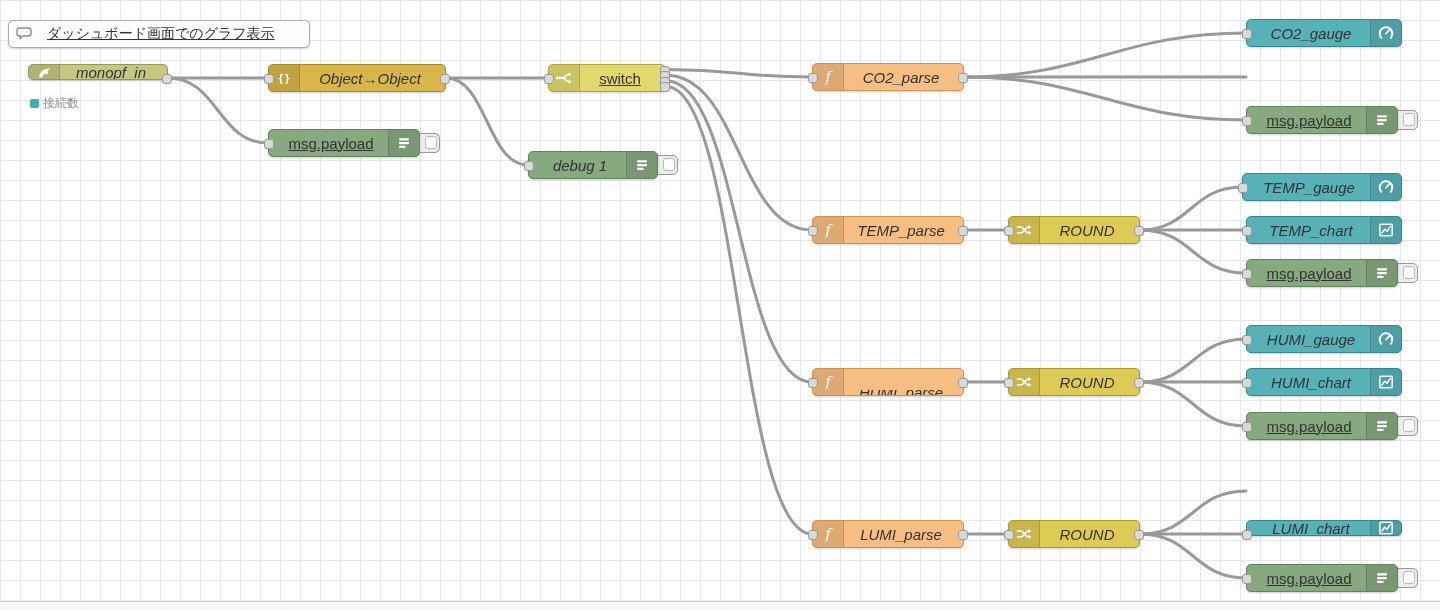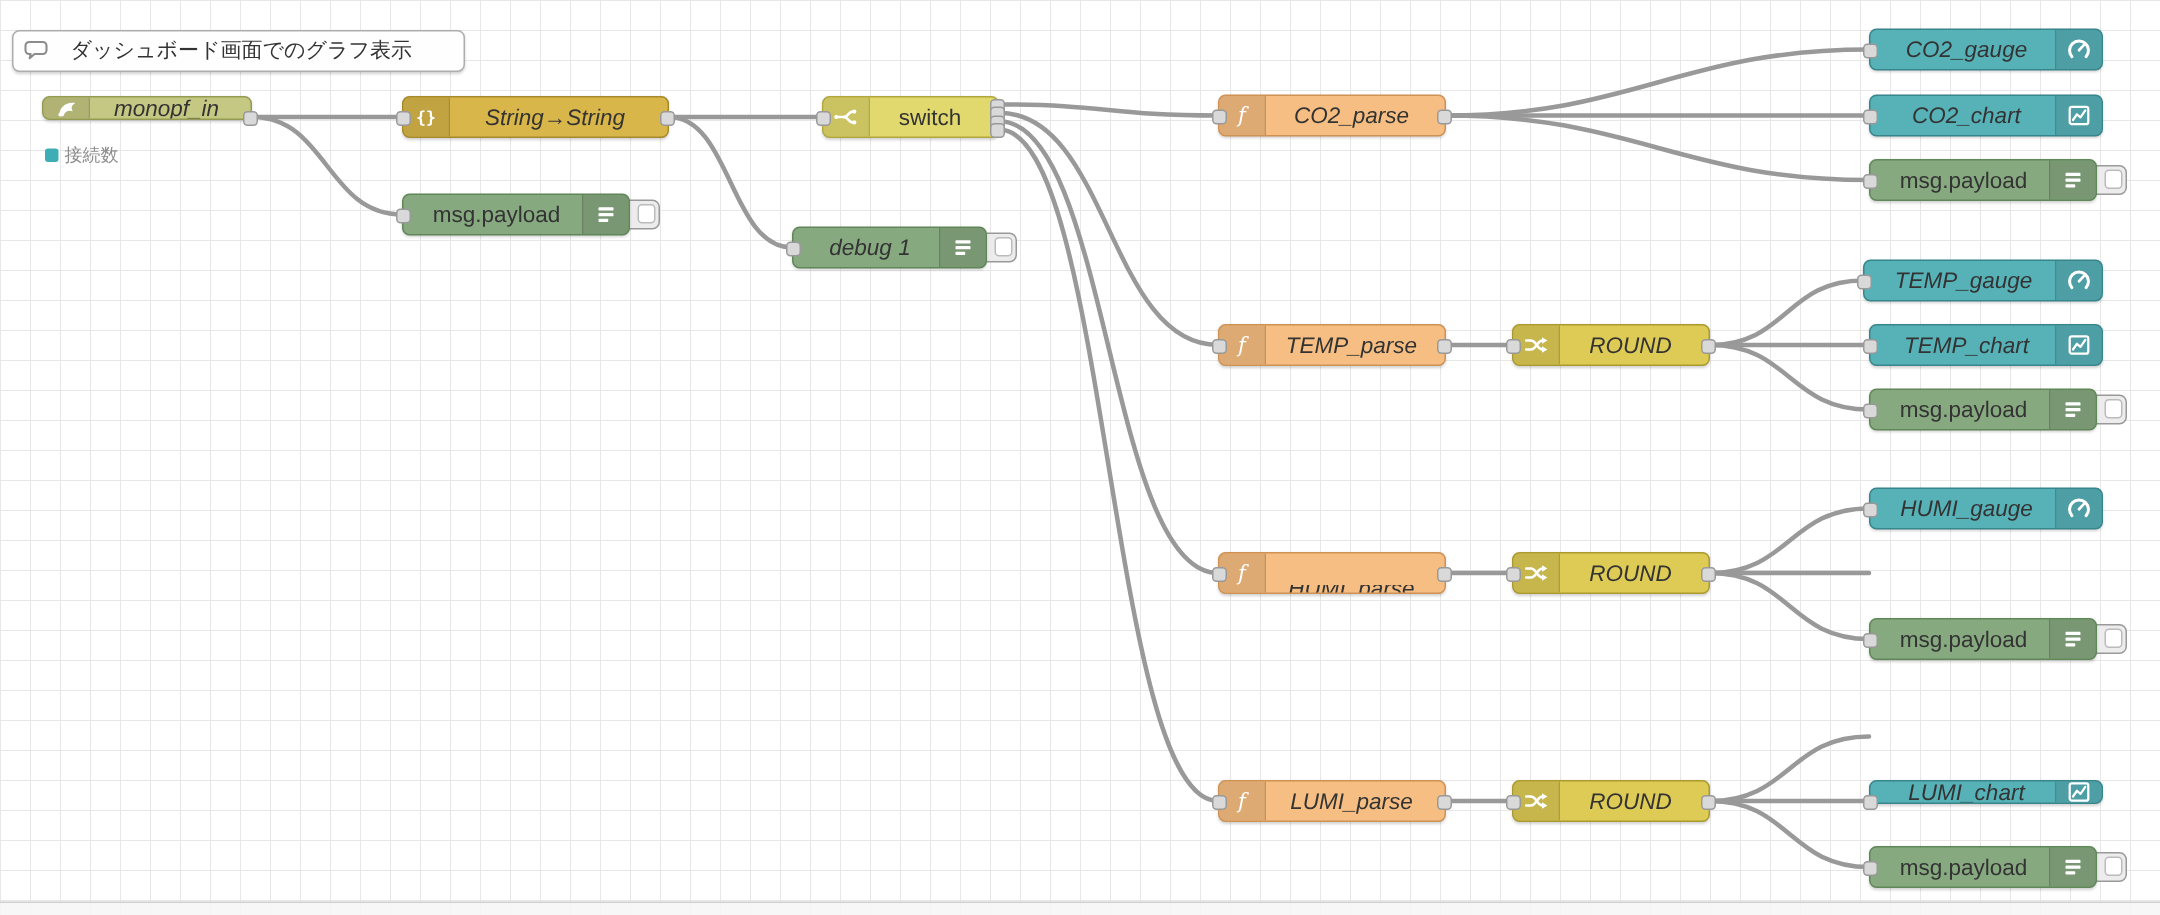--- a/index.html
+++ b/index.html
@@ -10,21 +10,21 @@
   #wires{position:absolute;left:0;top:0;z-index:0;}
   .node{position:absolute;border:1px solid;border-radius:5px;box-sizing:border-box;z-index:2;
     box-shadow:0 1px 2px rgba(0,0,0,0.18);}
   .icon-area{position:absolute;top:0;bottom:0;width:30px;display:flex;align-items:center;
     justify-content:center;background:rgba(0,0,0,0.10);}
   .icon-area.left{left:0;border-right:1px solid rgba(0,0,0,0.14);border-radius:4px 0 0 4px;}
   .icon-area.right{right:0;border-left:1px solid rgba(0,0,0,0.14);border-radius:0 4px 4px 0;}
   .icon-area.plain{background:transparent;border:none;}
   .label{position:absolute;top:0;bottom:0;display:flex;align-items:center;justify-content:center;
     font-size:15px;font-style:italic;color:#333;white-space:nowrap;overflow:hidden;}
-  .label.upright{font-style:normal;}
+  .label.upright{font-style:normal;text-decoration:underline;}
   .label.left-align{justify-content:flex-start;padding-left:8px;font-size:14px;}
   .port{position:absolute;width:10px;height:10px;background:#d9d9d9;border:1px solid #999;
     border-radius:3px;box-sizing:border-box;z-index:3;}
   .toggle{position:absolute;width:26px;height:20px;background:#ececec;border:1px solid #999;
     border-radius:5px;box-sizing:border-box;z-index:1;}
   .toggle-inner{position:absolute;right:2px;top:2px;width:12px;height:13px;background:#fff;
     border:1px solid #bbb;border-radius:3px;box-sizing:border-box;}
   .status{position:absolute;display:flex;align-items:center;gap:4px;font-size:12px;color:#8c8c8c;z-index:2;}
   .status-dot{width:9px;height:9px;border-radius:2px;display:inline-block;}
   .hscroll{position:absolute;left:0;right:0;bottom:0;height:8px;border-top:1px solid #cfcfcf;
@@ -81,21 +81,21 @@
       </div>
       <div class="label" style="left: 30px; right: 4px;">monopf_in</div>
       <div class="port" style="right: -5px; top: 9px;"></div>
     </div>
     <div class="node" style="left: 268px; top: 64px; width: 178px; height: 28px; background: rgb(217, 182, 74); border-color: rgb(166, 137, 43);">
       <div class="icon-area left">
         <svg width="18" height="18" viewBox="0 0 18 18">
           <text x="9" y="13" text-anchor="middle" font-family="DejaVu Sans Mono, monospace" font-size="11" font-weight="bold" fill="#fff">{}</text>
         </svg>
       </div>
-      <div class="label" style="left: 30px; right: 4px;">String→String</div>
+      <div class="label" style="left: 30px; right: 4px;">Object→Object</div>
       <div class="port" style="left: -5px; top: 9px;"></div>
       <div class="port" style="right: -5px; top: 9px;"></div>
     </div>
     <div class="toggle" style="left: 414px; top: 133px;">
       <div class="toggle-inner"></div>
     </div>
     <div class="node" style="left: 268px; top: 129px; width: 152px; height: 28px; background: rgb(135, 169, 128); border-color: rgb(95, 135, 87);">
       <div class="icon-area right">
         <svg width="18" height="18" viewBox="0 0 18 18">
           <g fill="#fff">
@@ -240,90 +240,90 @@
     <div class="node" style="left: 1246px; top: 19px; width: 156px; height: 28px; background: rgb(87, 178, 184); border-color: rgb(54, 134, 140);">
       <div class="icon-area right">
         <svg width="18" height="18" viewBox="0 0 18 18">
           <path d="M4.3 13.8a6.3 6.3 0 1 1 9.4 0" fill="none" stroke="#fff" stroke-width="2" stroke-linecap="round"></path>
           <path d="M9 9.5l3.2-3.4" stroke="#fff" stroke-width="1.8" stroke-linecap="round"></path>
         </svg>
       </div>
       <div class="label" style="left: 4px; right: 30px;">CO2_gauge</div>
       <div class="port" style="left: -5px; top: 9px;"></div>
     </div>
-    <div class="node" style="left: 1246px; top: 63px; width: 156px; height: 28px; background: rgb(87, 178, 184); border-color: rgb(54, 134, 140);">
+    <div class="toggle" style="left: 1392px; top: 110px;">
+      <div class="toggle-inner"></div>
+    </div>
+    <div class="node" style="left: 1246px; top: 106px; width: 152px; height: 28px; background: rgb(135, 169, 128); border-color: rgb(95, 135, 87);">
+      <div class="icon-area right">
+        <svg width="18" height="18" viewBox="0 0 18 18">
+          <g fill="#fff">
+            <rect x="4" y="4.2" width="10" height="2.2" rx="0.6"></rect>
+            <rect x="4" y="8" width="10" height="2.2" rx="0.6"></rect>
+            <rect x="4" y="11.8" width="6.5" height="2.2" rx="0.6"></rect>
+          </g>
+        </svg>
+      </div>
+      <div class="label upright" style="left: 4px; right: 30px;">msg.payload</div>
+      <div class="port" style="left: -5px; top: 9px;"></div>
+    </div>
+    <div class="node" style="left: 1242px; top: 173px; width: 160px; height: 28px; background: rgb(87, 178, 184); border-color: rgb(54, 134, 140);">
+      <div class="icon-area right">
+        <svg width="18" height="18" viewBox="0 0 18 18">
+          <path d="M4.3 13.8a6.3 6.3 0 1 1 9.4 0" fill="none" stroke="#fff" stroke-width="2" stroke-linecap="round"></path>
+          <path d="M9 9.5l3.2-3.4" stroke="#fff" stroke-width="1.8" stroke-linecap="round"></path>
+        </svg>
+      </div>
+      <div class="label" style="left: 4px; right: 30px; font-style: italic;">TEMP_gauge</div>
+      <div class="port" style="left: -5px; top: 9px;"></div>
+    </div>
+    <div class="node" style="left: 1246px; top: 216px; width: 156px; height: 28px; background: rgb(87, 178, 184); border-color: rgb(54, 134, 140);">
       <div class="icon-area right">
         <svg width="18" height="18" viewBox="0 0 18 18">
           <rect x="2.8" y="3.2" width="12.4" height="11.6" rx="1.5" fill="none" stroke="#fff" stroke-width="1.5"></rect>
           <polyline points="5,12 7.6,8.2 10,10.2 13.2,5.6" fill="none" stroke="#fff" stroke-width="1.5" stroke-linejoin="round" stroke-linecap="round"></polyline>
         </svg>
       </div>
-      <div class="label" style="left: 4px; right: 30px;">CO2_chart</div>
-      <div class="port" style="left: -5px; top: 9px;"></div>
-    </div>
-    <div class="toggle" style="left: 1392px; top: 110px;">
-      <div class="toggle-inner"></div>
-    </div>
-    <div class="node" style="left: 1246px; top: 106px; width: 152px; height: 28px; background: rgb(135, 169, 128); border-color: rgb(95, 135, 87);">
-      <div class="icon-area right">
-        <svg width="18" height="18" viewBox="0 0 18 18">
-          <g fill="#fff">
-            <rect x="4" y="4.2" width="10" height="2.2" rx="0.6"></rect>
-            <rect x="4" y="8" width="10" height="2.2" rx="0.6"></rect>
-            <rect x="4" y="11.8" width="6.5" height="2.2" rx="0.6"></rect>
-          </g>
-        </svg>
-      </div>
-      <div class="label upright" style="left: 4px; right: 30px;">msg.payload</div>
-      <div class="port" style="left: -5px; top: 9px;"></div>
-    </div>
-    <div class="node" style="left: 1242px; top: 173px; width: 160px; height: 28px; background: rgb(87, 178, 184); border-color: rgb(54, 134, 140);">
+      <div class="label" style="left: 4px; right: 30px;">TEMP_chart</div>
+      <div class="port" style="left: -5px; top: 9px;"></div>
+    </div>
+    <div class="toggle" style="left: 1392px; top: 263px;">
+      <div class="toggle-inner"></div>
+    </div>
+    <div class="node" style="left: 1246px; top: 259px; width: 152px; height: 28px; background: rgb(135, 169, 128); border-color: rgb(95, 135, 87);">
+      <div class="icon-area right">
+        <svg width="18" height="18" viewBox="0 0 18 18">
+          <g fill="#fff">
+            <rect x="4" y="4.2" width="10" height="2.2" rx="0.6"></rect>
+            <rect x="4" y="8" width="10" height="2.2" rx="0.6"></rect>
+            <rect x="4" y="11.8" width="6.5" height="2.2" rx="0.6"></rect>
+          </g>
+        </svg>
+      </div>
+      <div class="label upright" style="left: 4px; right: 30px;">msg.payload</div>
+      <div class="port" style="left: -5px; top: 9px;"></div>
+    </div>
+    <div class="node" style="left: 1246px; top: 325px; width: 156px; height: 28px; background: rgb(87, 178, 184); border-color: rgb(54, 134, 140);">
       <div class="icon-area right">
         <svg width="18" height="18" viewBox="0 0 18 18">
           <path d="M4.3 13.8a6.3 6.3 0 1 1 9.4 0" fill="none" stroke="#fff" stroke-width="2" stroke-linecap="round"></path>
           <path d="M9 9.5l3.2-3.4" stroke="#fff" stroke-width="1.8" stroke-linecap="round"></path>
         </svg>
       </div>
-      <div class="label" style="left: 4px; right: 30px; font-style: italic;">TEMP_gauge</div>
-      <div class="port" style="left: -5px; top: 9px;"></div>
-    </div>
-    <div class="node" style="left: 1246px; top: 216px; width: 156px; height: 28px; background: rgb(87, 178, 184); border-color: rgb(54, 134, 140);">
+      <div class="label" style="left: 4px; right: 30px;">HUMI_gauge</div>
+      <div class="port" style="left: -5px; top: 9px;"></div>
+    </div>
+    <div class="node" style="left: 1246px; top: 368px; width: 156px; height: 28px; background: rgb(87, 178, 184); border-color: rgb(54, 134, 140);">
       <div class="icon-area right">
         <svg width="18" height="18" viewBox="0 0 18 18">
           <rect x="2.8" y="3.2" width="12.4" height="11.6" rx="1.5" fill="none" stroke="#fff" stroke-width="1.5"></rect>
           <polyline points="5,12 7.6,8.2 10,10.2 13.2,5.6" fill="none" stroke="#fff" stroke-width="1.5" stroke-linejoin="round" stroke-linecap="round"></polyline>
         </svg>
       </div>
-      <div class="label" style="left: 4px; right: 30px;">TEMP_chart</div>
-      <div class="port" style="left: -5px; top: 9px;"></div>
-    </div>
-    <div class="toggle" style="left: 1392px; top: 263px;">
-      <div class="toggle-inner"></div>
-    </div>
-    <div class="node" style="left: 1246px; top: 259px; width: 152px; height: 28px; background: rgb(135, 169, 128); border-color: rgb(95, 135, 87);">
-      <div class="icon-area right">
-        <svg width="18" height="18" viewBox="0 0 18 18">
-          <g fill="#fff">
-            <rect x="4" y="4.2" width="10" height="2.2" rx="0.6"></rect>
-            <rect x="4" y="8" width="10" height="2.2" rx="0.6"></rect>
-            <rect x="4" y="11.8" width="6.5" height="2.2" rx="0.6"></rect>
-          </g>
-        </svg>
-      </div>
-      <div class="label upright" style="left: 4px; right: 30px;">msg.payload</div>
-      <div class="port" style="left: -5px; top: 9px;"></div>
-    </div>
-    <div class="node" style="left: 1246px; top: 325px; width: 156px; height: 28px; background: rgb(87, 178, 184); border-color: rgb(54, 134, 140);">
-      <div class="icon-area right">
-        <svg width="18" height="18" viewBox="0 0 18 18">
-          <path d="M4.3 13.8a6.3 6.3 0 1 1 9.4 0" fill="none" stroke="#fff" stroke-width="2" stroke-linecap="round"></path>
-          <path d="M9 9.5l3.2-3.4" stroke="#fff" stroke-width="1.8" stroke-linecap="round"></path>
-        </svg>
-      </div>
-      <div class="label" style="left: 4px; right: 30px;">HUMI_gauge</div>
+      <div class="label" style="left: 4px; right: 30px;">HUMI_chart</div>
       <div class="port" style="left: -5px; top: 9px;"></div>
     </div>
     <div class="toggle" style="left: 1392px; top: 416px;">
       <div class="toggle-inner"></div>
     </div>
     <div class="node" style="left: 1246px; top: 412px; width: 152px; height: 28px; background: rgb(135, 169, 128); border-color: rgb(95, 135, 87);">
       <div class="icon-area right">
         <svg width="18" height="18" viewBox="0 0 18 18">
           <g fill="#fff">
             <rect x="4" y="4.2" width="10" height="2.2" rx="0.6"></rect>

